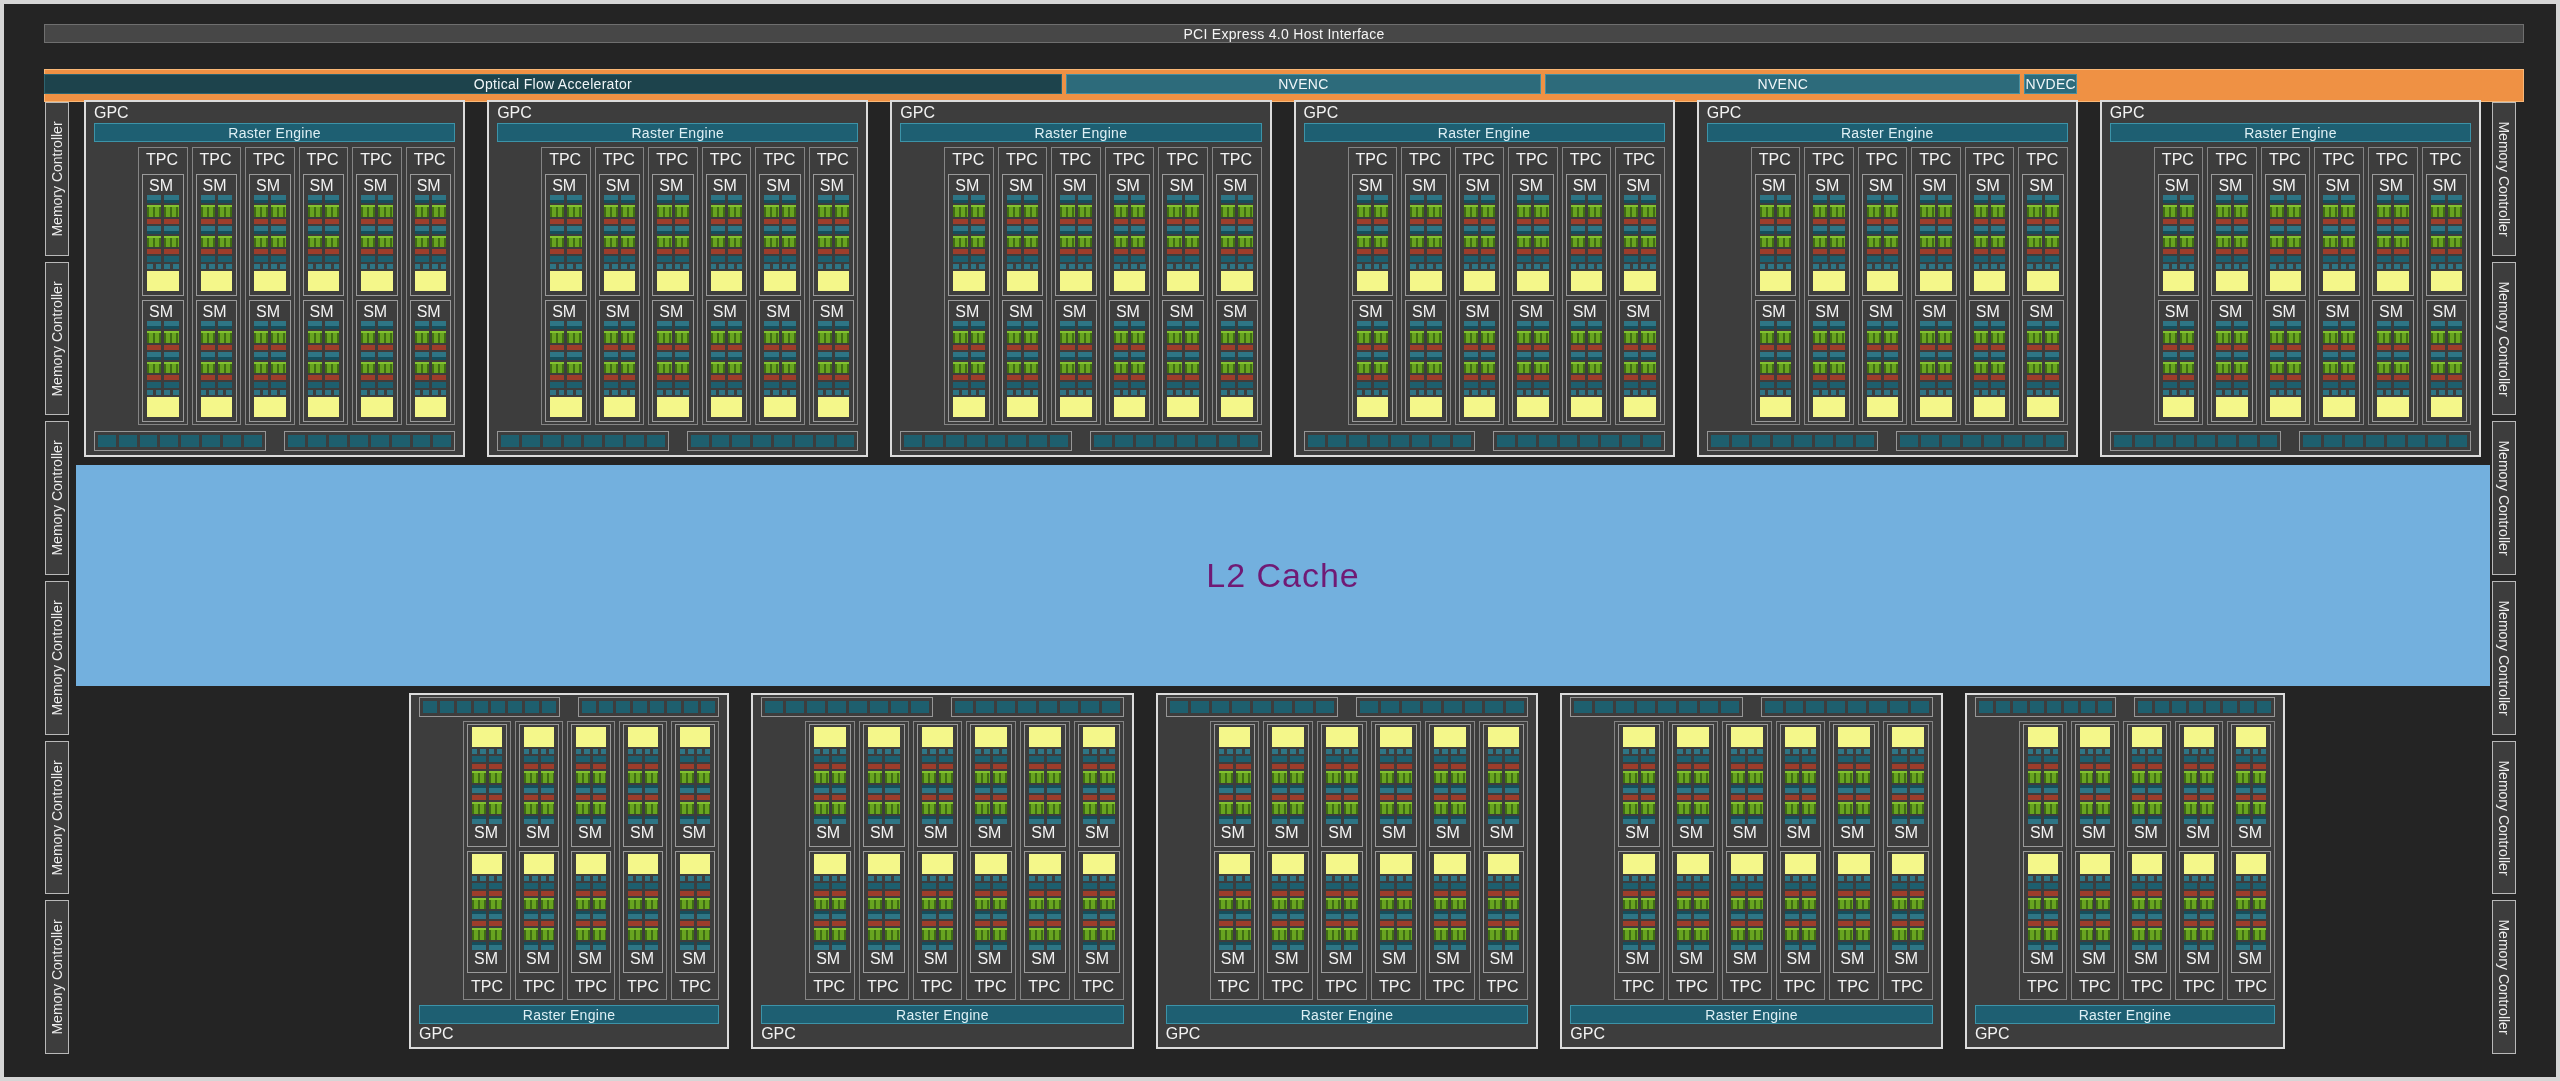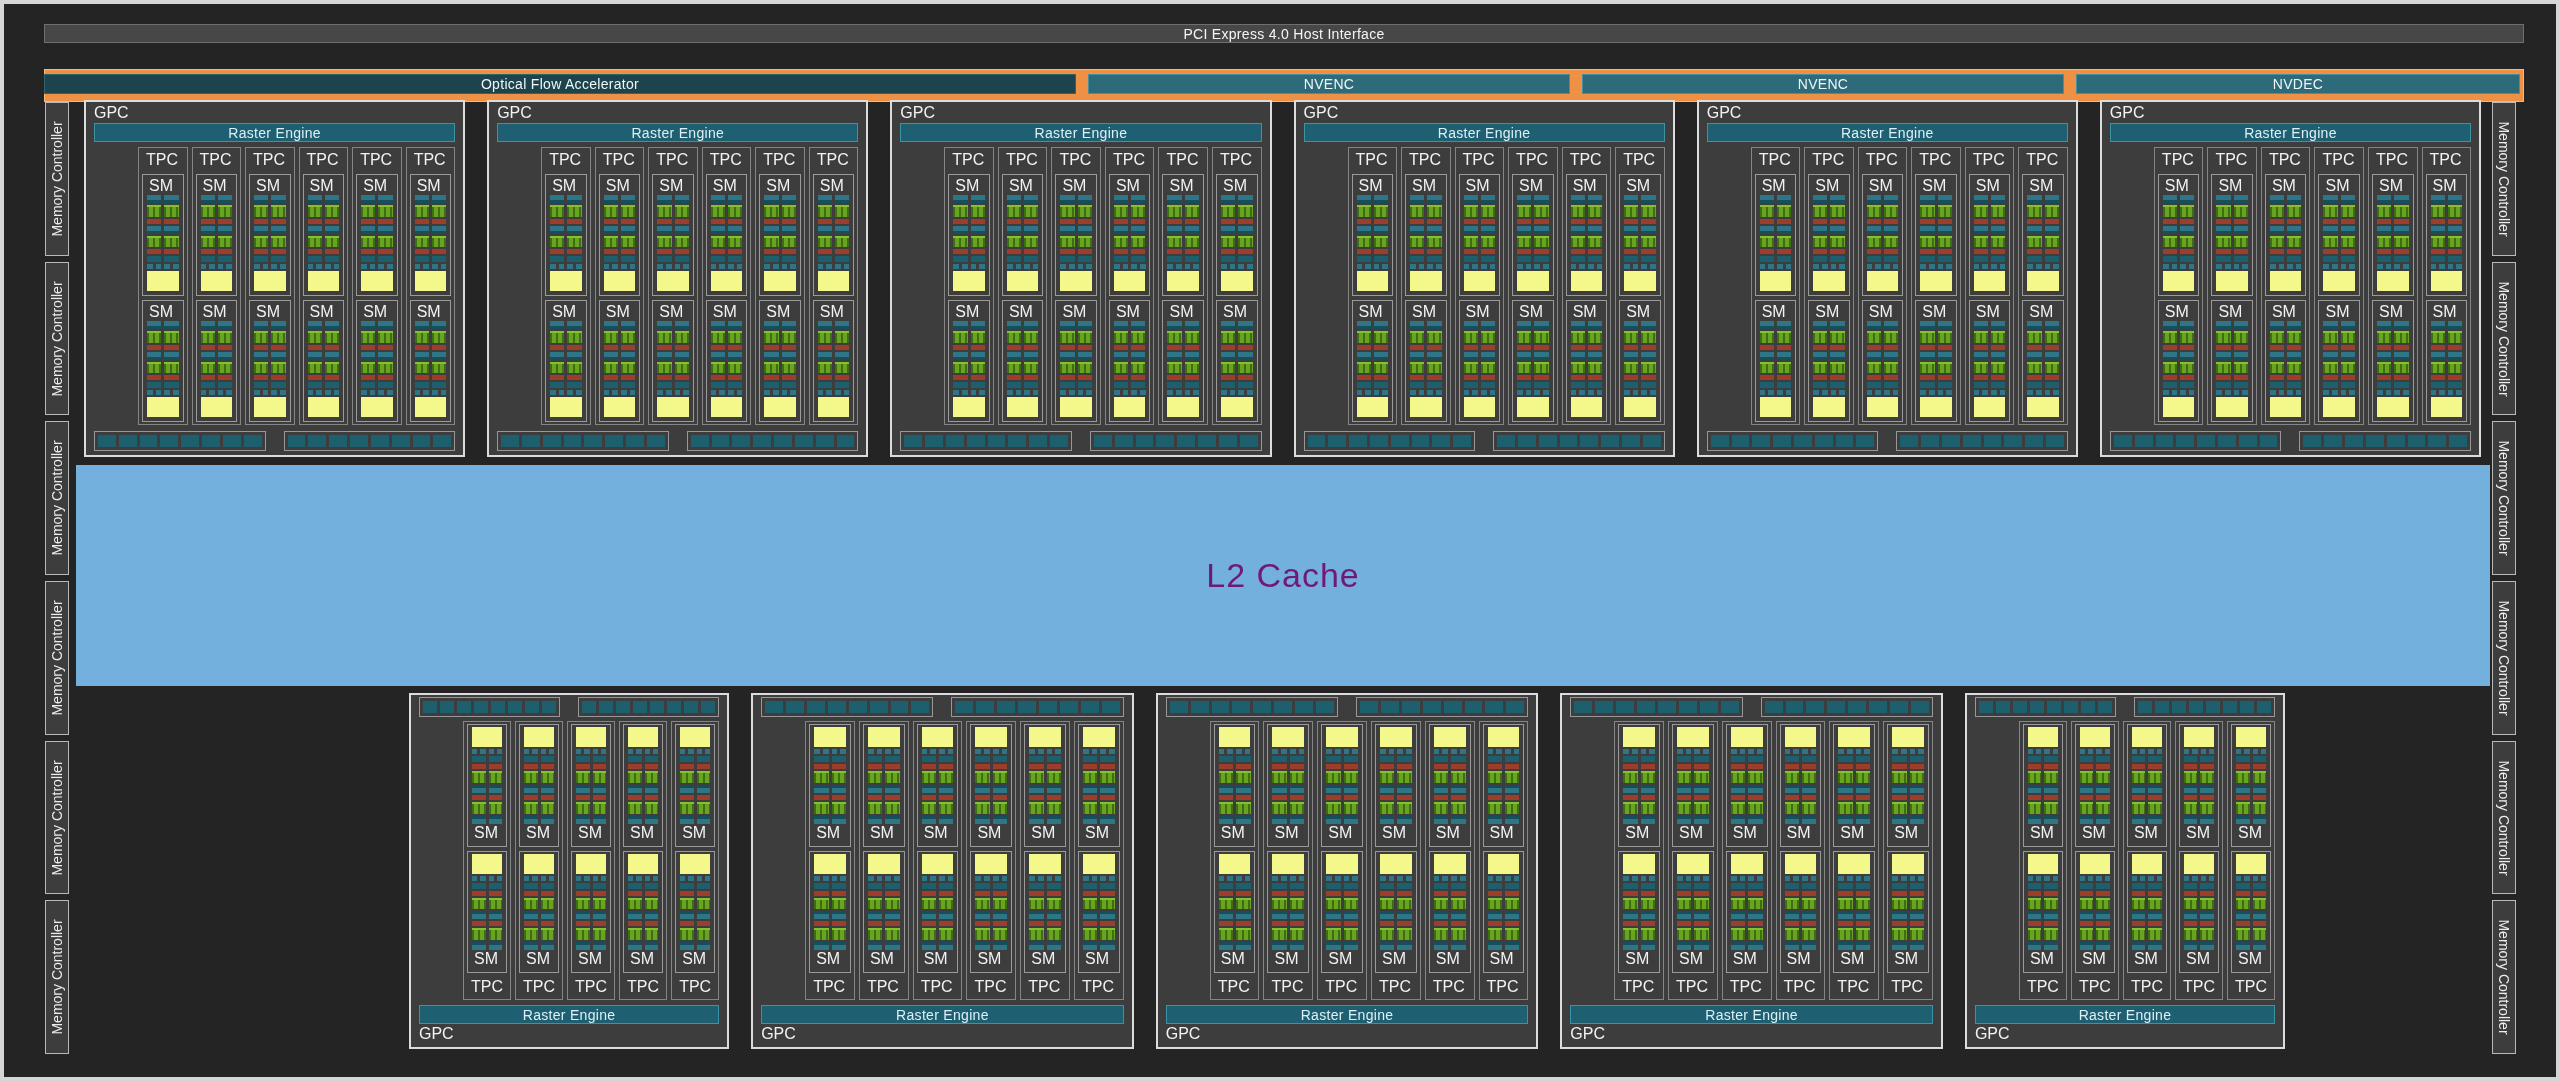--- a/index.html
+++ b/index.html
@@ -15,21 +15,21 @@
   }
   
   .hbar{
     position:absolute;left:40px;width:2480px;
     box-sizing:border-box;
     display:flex;align-items:center;justify-content:center;
     font-size:14px;letter-spacing:.3px;color:#f5f5f5;
   }
   .bar-pci{top:20px;height:19px;background:var(--barGray);border:1px solid var(--barGrayBorder);}
   .bar-giga{top:45px;height:33px;background:var(--orange);border:1px solid var(--orangeBorder);color:#fff;margin-top:20px;}
-  .media-row{position:absolute;left:40px;top:70px;width:2476px;height:20px;display:flex;gap:12px;}
+  .media-row{position:absolute;left:40px;top:70px;width:2033px;height:20px;display:flex;gap:4px;}
   .media-bar{
     box-sizing:border-box;height:100%;
     display:flex;align-items:center;justify-content:center;
     font-size:14px;letter-spacing:.3px;color:#f0f6f8;
     background:var(--mediaTeal);border:1px solid var(--mediaTealBorder);
   }
   .media-bar.dark{background:var(--mediaDark);border-color:var(--mediaDarkBorder);}
   .media-bar.w0{width:1032px;}
   .media-bar.w1{width:482px;}
   .media-bar.w2{width:482px;}

